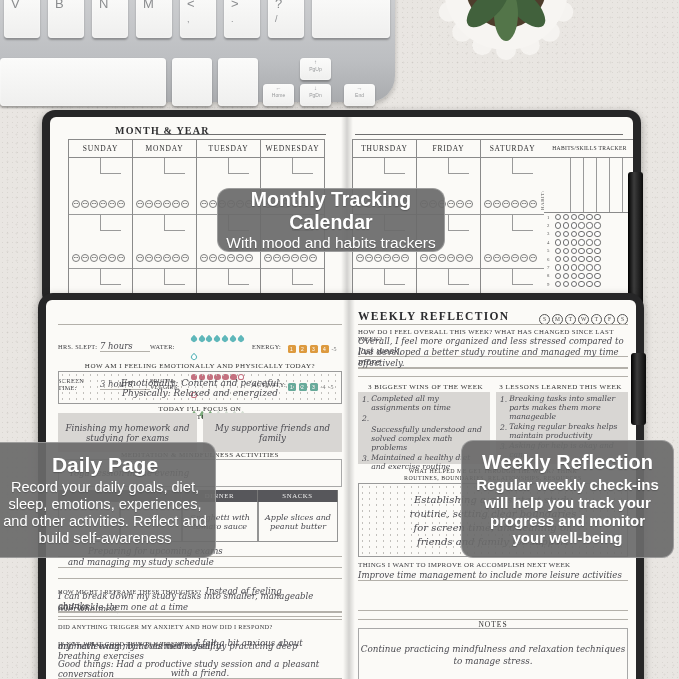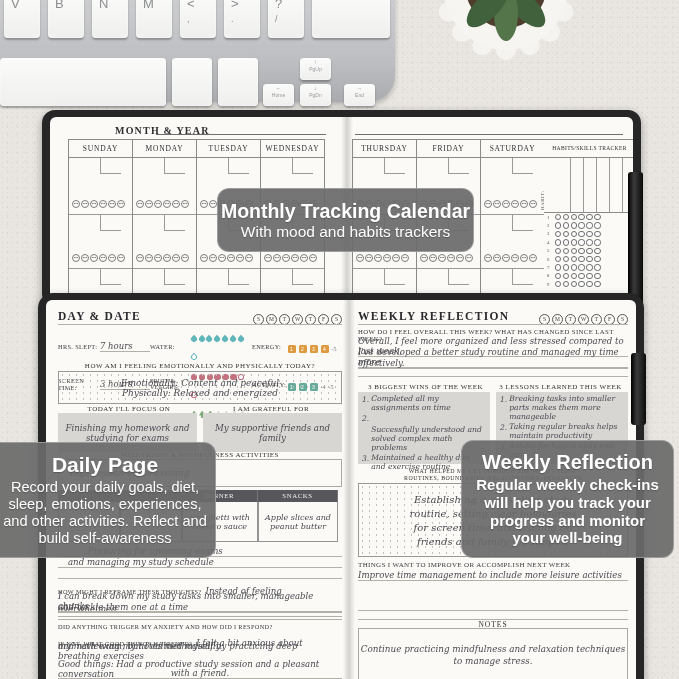--- a/index.html
+++ b/index.html
@@ -372,24 +372,20 @@
         </div>
       <div class="seam" style="left:291px;"></div>
     </div>
     <div class="band" style="right:-2px;top:62px;height:140px;"></div>
   </div>
 
   <div class="book book2">
     <div class="pages">
 
       <div style="position:absolute;left:12px;top:7px;width:284px;height:376px;">
-        <div class="sec" style="top:0;display:flex;justify-content:space-between;align-items:center;">
-          <span class="pgtitle">DAY &amp; DATE</span>
-          <span class="weekdots"><span class="wd">S</span><span class="wd">M</span><span class="wd">T</span><span class="wd">W</span><span class="wd">T</span><span class="wd">F</span><span class="wd">S</span></span>
-        </div>
         <div class="sec ruled" style="top:16px;height:1px;"></div>
 
         <div class="sec" style="top:21px;display:grid;grid-template-columns:42px 50px 40px 62px 34px 1fr;row-gap:2px;align-items:center;">
           <span class="lbl">HRS. SLEPT:</span>
           <span class="hw ruled" style="font-size:8.5px;">7 hours</span>
           <span class="lbl">WATER:</span>
           <span><span class="drop" style="background: rgb(95, 183, 186);"></span><span class="drop" style="background: rgb(95, 183, 186);"></span><span class="drop" style="background: rgb(95, 183, 186);"></span><span class="drop" style="background: rgb(95, 183, 186);"></span><span class="drop" style="background: rgb(95, 183, 186);"></span><span class="drop" style="background: rgb(95, 183, 186);"></span><span class="drop" style="background: rgb(95, 183, 186);"></span><span class="drop" style="background: rgb(255, 255, 255); border: 0.8px solid rgb(95, 183, 186);"></span></span>
           <span class="lbl">ENERGY:</span>
           <span><span class="sq" style="background: rgb(221, 154, 63);">1</span><span class="sq" style="background: rgb(221, 154, 63);">2</span><span class="sq" style="background: rgb(221, 154, 63);">3</span><span class="sq" style="background: rgb(221, 154, 63);">4</span><span class="dim">-5</span></span>
 
@@ -407,21 +403,21 @@
           <span class="lbl">STRESS:</span>
           <span><span class="sq" style="background: rgb(205, 87, 71);">1</span><span class="sq" style="background: rgb(205, 87, 71);">2</span><span class="dim">-3</span><span class="dim">-4</span><span class="dim">-5</span></span>
         </div>
 
         <div class="sec clbl" style="top:55px;">HOW AM I FEELING EMOTIONALLY AND PHYSICALLY TODAY?</div>
         <div class="sec dotbox" style="top:64px;height:31px;display:flex;flex-direction:column;justify-content:center;">
           <span class="hw" style="font-size:9px;text-align:center;">Emotionally: Content and peaceful</span>
           <span class="hw" style="font-size:9px;text-align:center;">Physically: Relaxed and energized</span>
         </div>
 
-        <div class="sec" style="top:98px;display:flex;">
+        <div class="sec" style="top:98px;display:flex;flex-direction:column;">
           <span class="clbl" style="flex:1;">TODAY I'LL FOCUS ON</span>
           <span class="clbl" style="flex:1;">I AM GRATEFUL FOR</span>
         </div>
         <div class="sec" style="top:106px;display:flex;gap:6px;">
           <div class="graybox hw" style="flex:1;height:35px;display:flex;align-items:center;justify-content:center;text-align:center;font-size:8.6px;padding:2px;">Finishing my homework and studying for exams</div>
           <div class="graybox hw" style="flex:1;height:35px;display:flex;align-items:center;justify-content:center;text-align:center;font-size:8.6px;padding:2px;">My supportive friends and family</div>
         </div>
 
         <div class="sec clbl" style="top:144px;">MEDITATION &amp; MINDFULNESS ACTIVITIES</div>
         <div class="sec" style="top:152px;height:26px;border:1px solid #a8a8a8;display:flex;align-items:center;">
@@ -533,21 +529,21 @@
           <span class="hw" style="font-size:8.8px;text-align:center;">Continue practicing mindfulness and relaxation techniques</span>
           <span class="hw" style="font-size:8.8px;text-align:center;">to manage stress.</span>
         </div>
       </div>
 
       <div class="seam" style="left:297px;"></div>
     </div>
     <div class="band" style="right:-2px;top:60px;height:72px;"></div>
   </div>
 
-  <div class="overlay" style="left:217px;top:188px;width:257px;height:64px;z-index:6;">
+  <div class="overlay" style="left:217px;top:188px;width:228px;height:64px;z-index:6;">
     <div class="t" style="font-size:19.5px;">Monthly Tracking Calendar</div>
     <div style="font-size:15.5px;">With mood and habits trackers</div>
   </div>
 
   <div class="overlay" style="left:-16px;top:442px;width:232px;height:116px;padding-left:10px;">
     <div class="t" style="font-size:21px;margin-bottom:2px;">Daily Page</div>
     <div style="font-size:14.6px;line-height:1.18;" title="Daily Page">
       <div>Record your daily goals, diet,</div>
       <div>sleep, emotions, experiences,</div>
       <div>and other activities. Reflect and</div>

